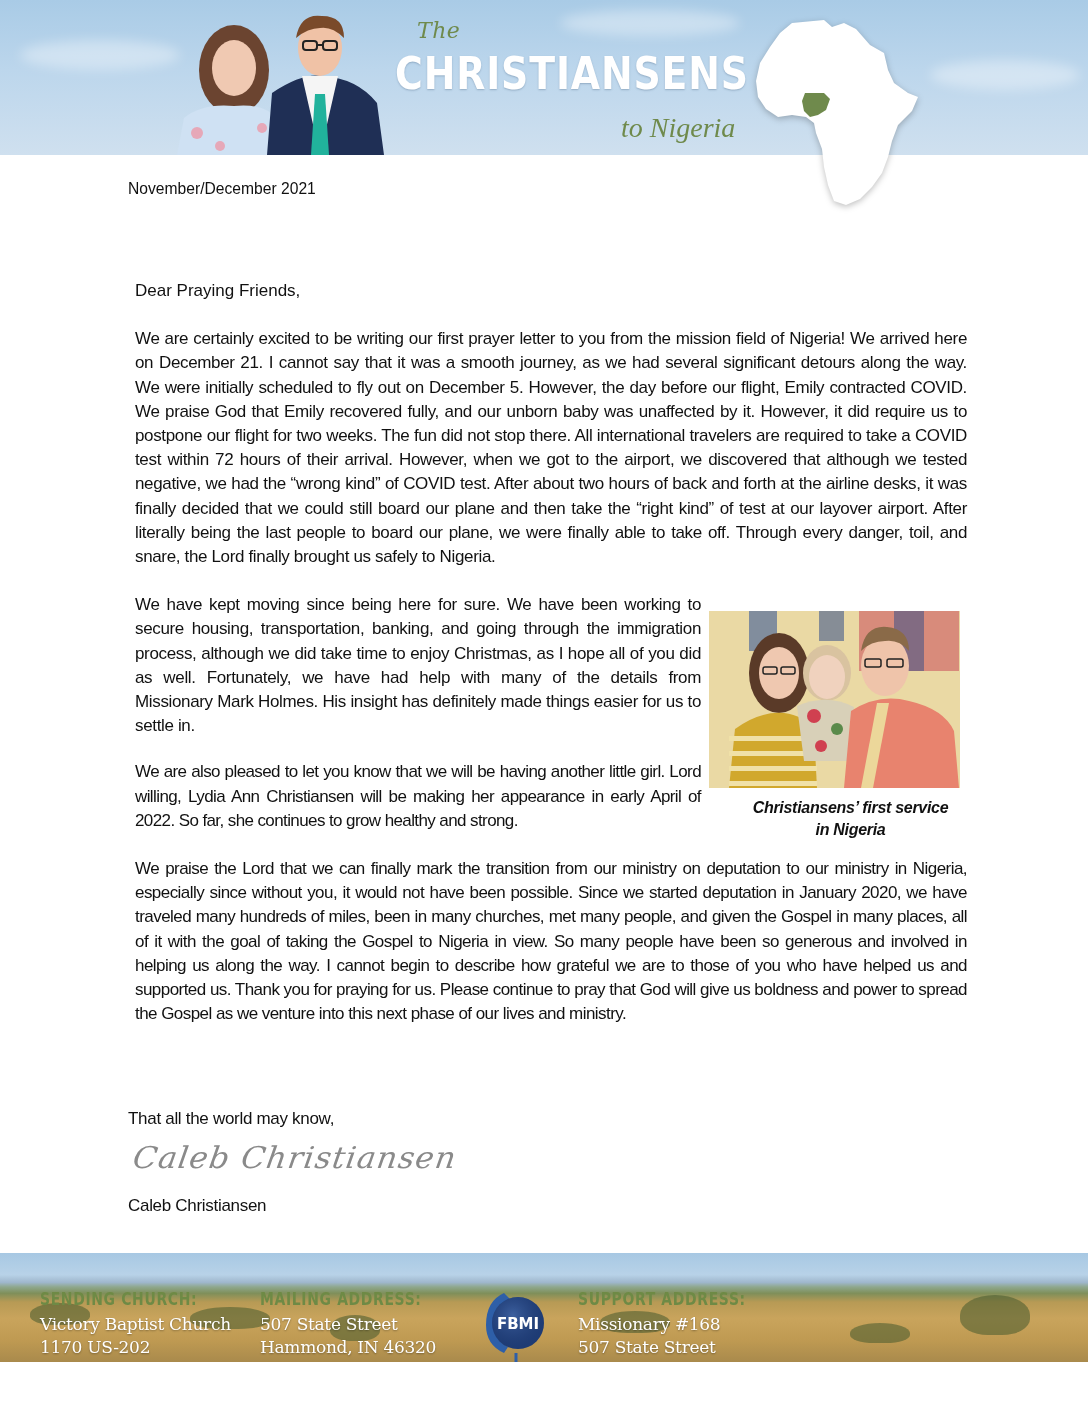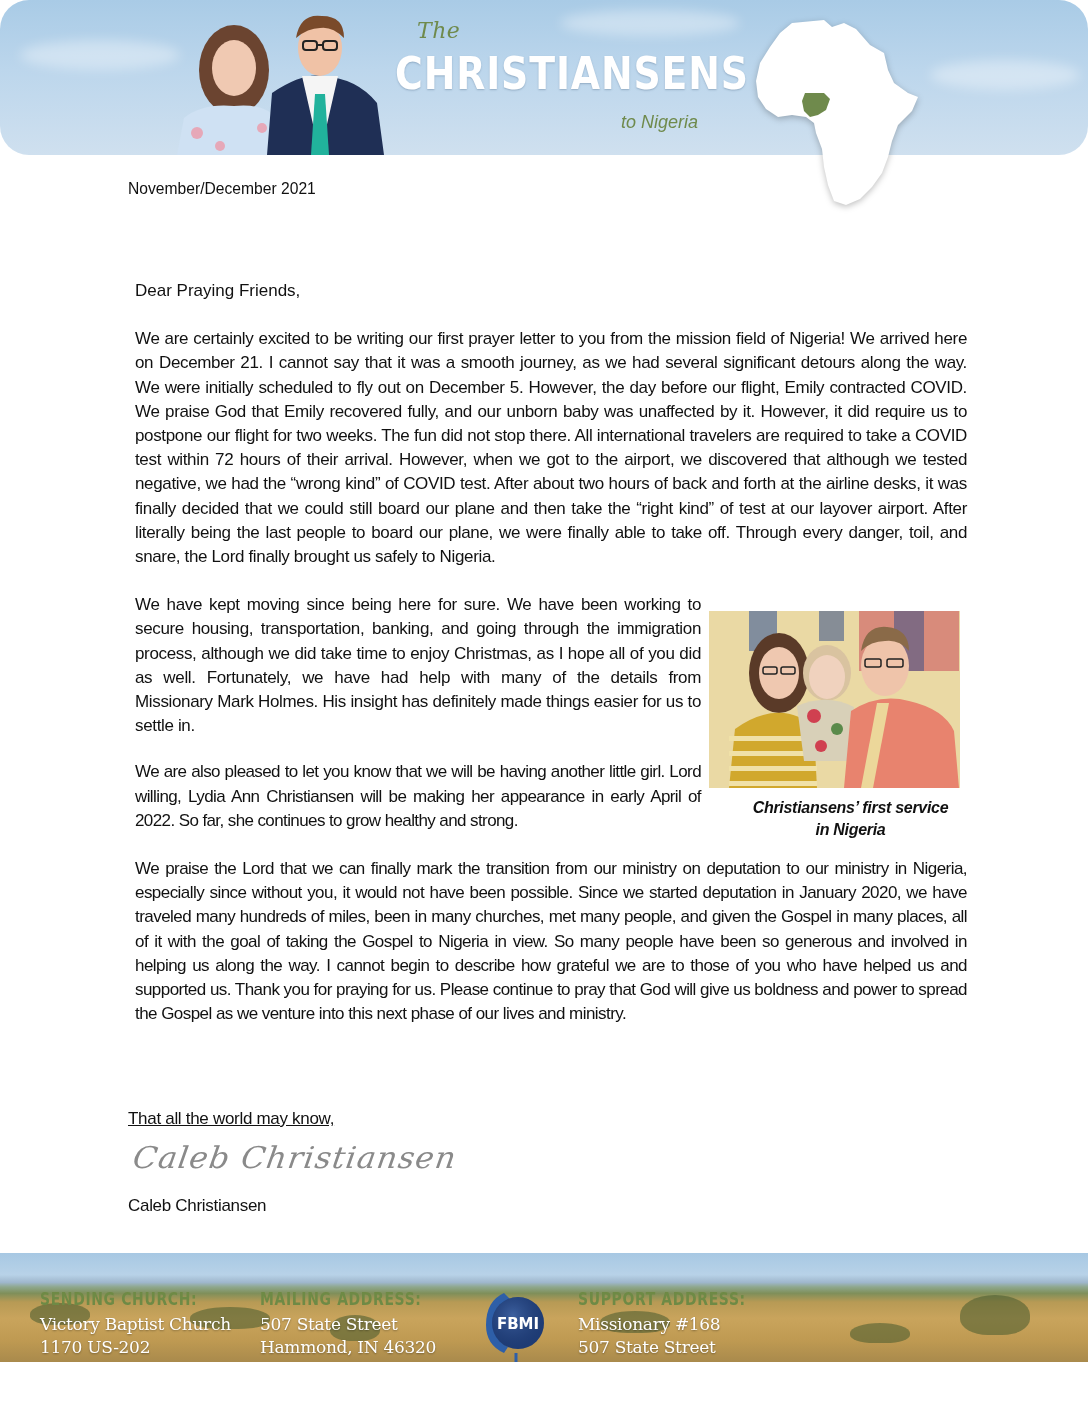--- a/index.html
+++ b/index.html
@@ -15,21 +15,20 @@
       font-family: "Liberation Sans", sans-serif;
       color: #111;
     }
     
     .header {
       position: absolute;
       left: 0; top: 0;
       width: 1088px; height: 155px;
       background: linear-gradient(180deg, #a9cbe6 0%, #bcd6ec 45%, #cfe0ef 100%);
       overflow: visible;
-      border-radius: 29px;
     }
     .header .cloud {
       position: absolute;
       border-radius: 50%;
       background: rgba(255,255,255,0.35);
       filter: blur(6px);
     }
     .couple {
       position: absolute;
       left: 172px; top: 8px;
@@ -58,23 +57,23 @@
       color: #ffffff;
       letter-spacing: 1px;
       transform: scaleX(0.86);
       transform-origin: left center;
       text-shadow: 0 1px 2px rgba(60,90,120,0.35);
       white-space: nowrap;
     }
     .title-sub {
       position: absolute;
       left: 226px; top: 94px;
-      font-family: Liberation Sans, sans-serif;
+      font-family: Liberation Serif, serif;
       font-style: italic;
-      font-size: 18px;
+      font-size: 28px;
       color: #6f8a4c;
       white-space: nowrap;
     }
     .africa-map {
       position: absolute;
       left: 752px; top: 15px;
       width: 170px; height: 195px;
       filter: drop-shadow(0 2px 3px rgba(0,0,0,0.25));
     }
     
@@ -118,21 +117,20 @@
       font-style: italic;
       font-size: 16px;
       line-height: 22px;
       letter-spacing: -0.3px;
     }
     .closing {
       position: absolute;
       left: 128px; top: 1109px;
       font-size: 17px;
       letter-spacing: -0.3px;
-      text-decoration: underline;
     }
     .signature {
       position: absolute;
       left: 136px; top: 1140px;
       font-family: "DejaVu Serif", serif;
       font-style: italic;
       font-size: 30px;
       color: #8a8a8a;
       letter-spacing: 1px;
       transform: scaleX(1.05) skewX(-8deg);

